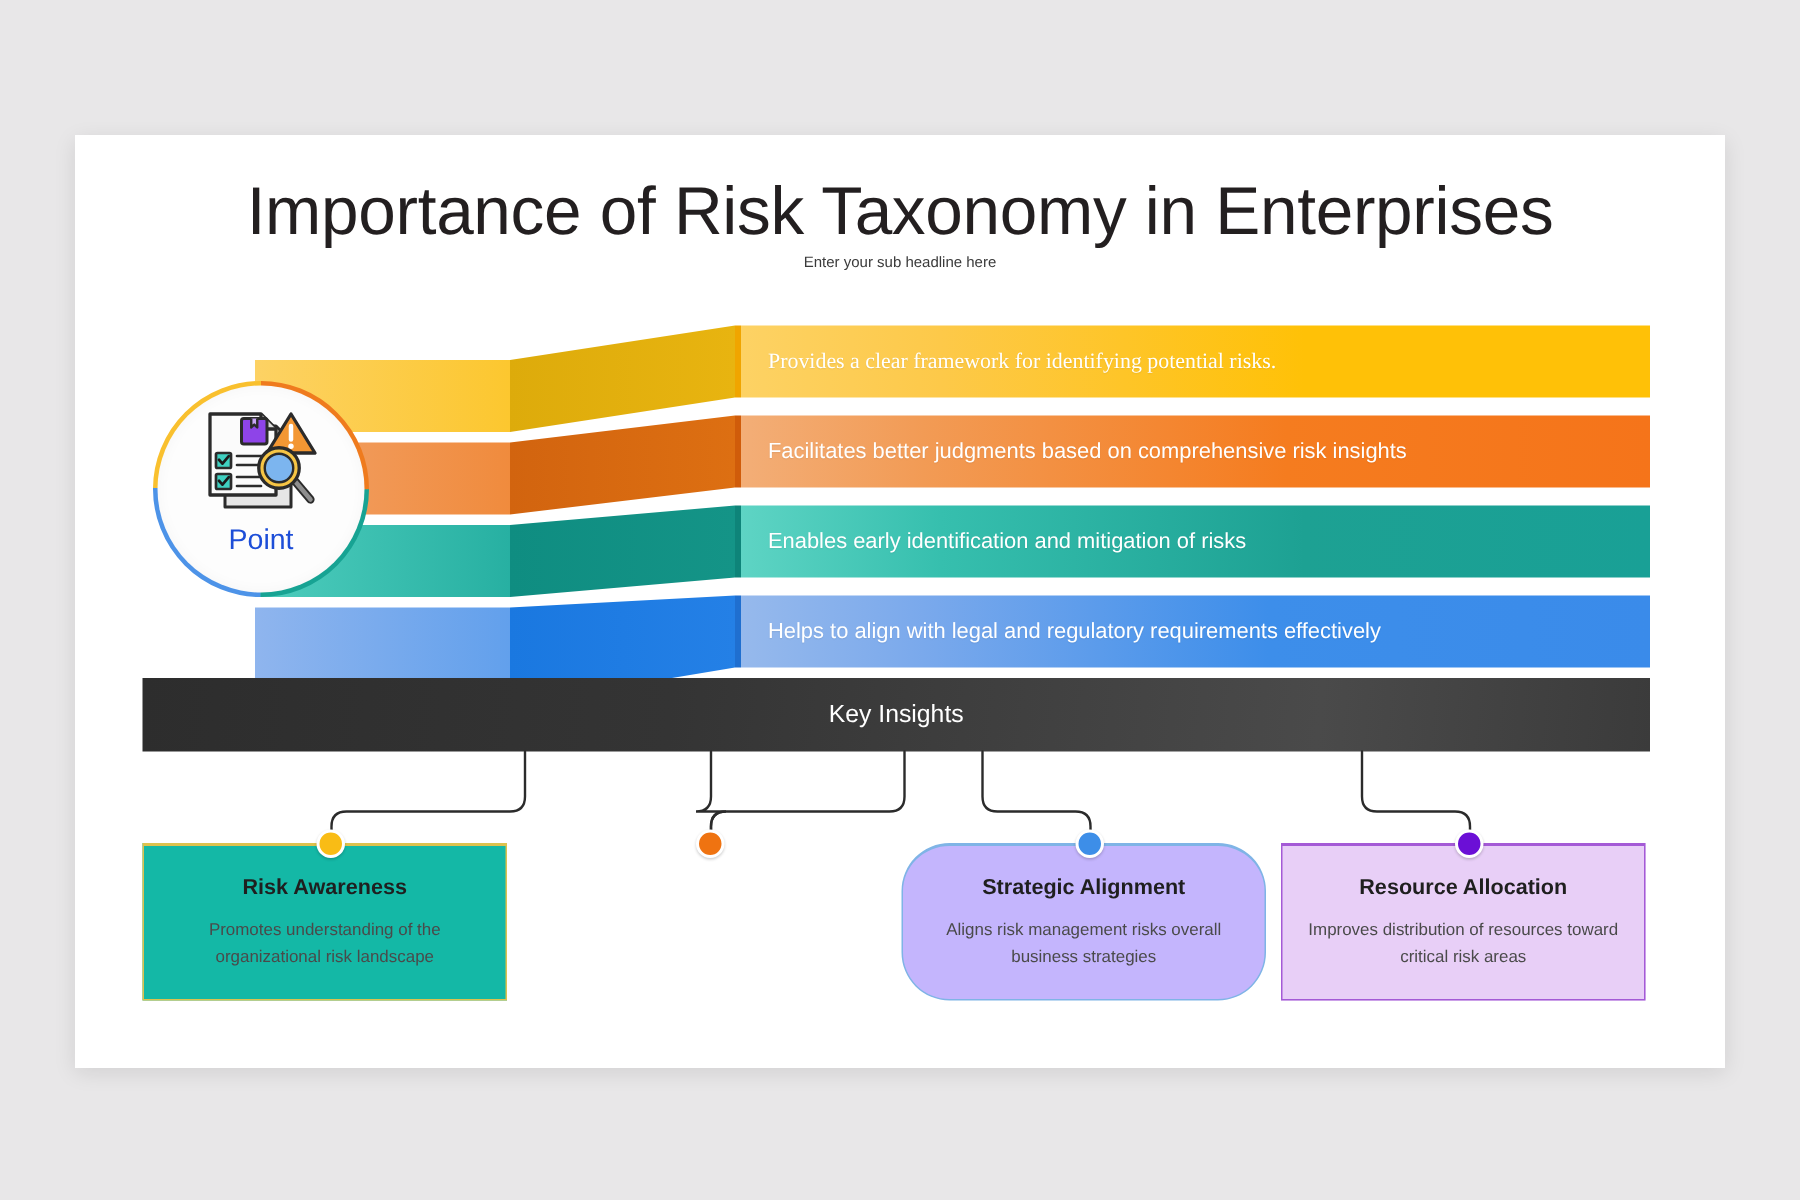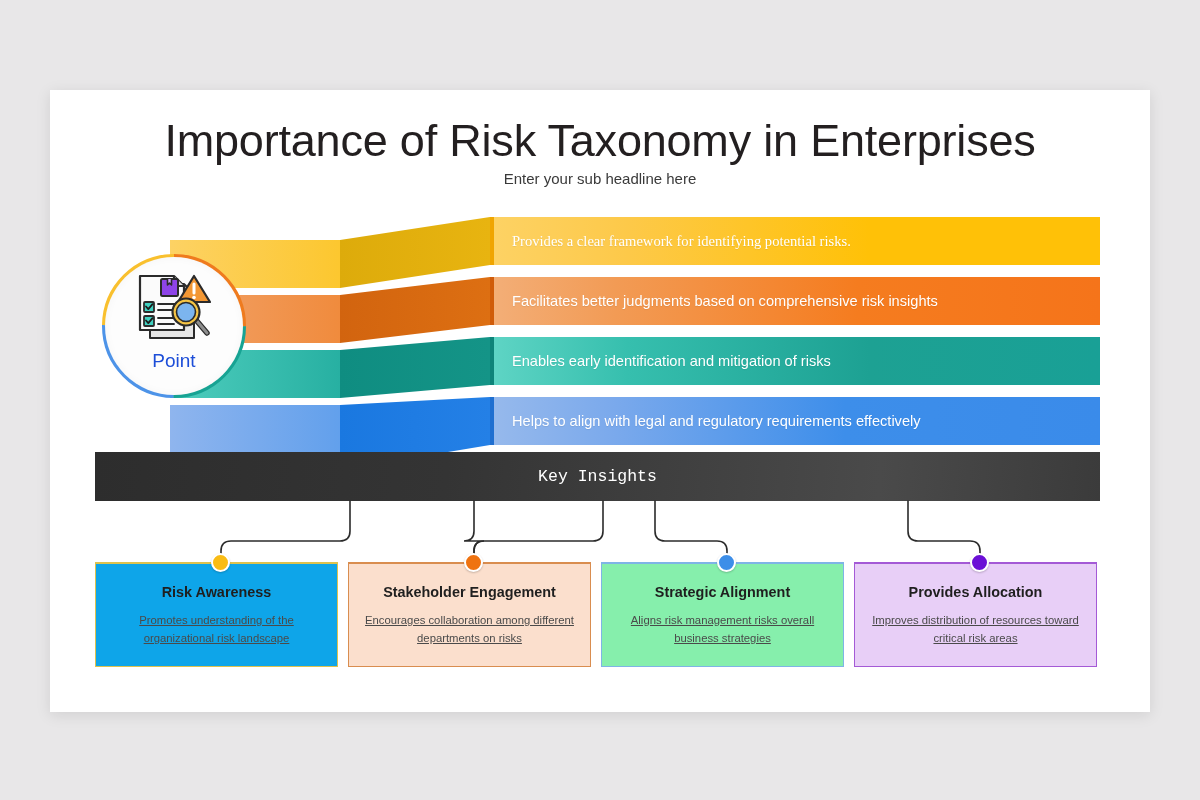--- a/index.html
+++ b/index.html
@@ -36,21 +36,21 @@
     font-weight: 400;
     color: #231f20;
     letter-spacing: -0.2px;
     white-space: nowrap;
   }
   #subtitle {
     position: absolute;
     left: 0; top: 80px;
     width: 1100px;
     text-align: center;
-    font-size: 15px;
+    font-size: 10px;
     color: #3a3a3a;
   }
   
   .layer {
     position: absolute;
     left: 0; top: 0;
     width: 1100px;
     height: 622px;
     pointer-events: none;
   }
@@ -110,21 +110,20 @@
   #key-bar {
     position: absolute;
     left: 45px; top: 362px;
     width: 1005px; height: 49px;
     background: linear-gradient(95deg,#2d2d2d 0%,#343434 35%,#4a4a4a 78%,#3b3b3b 100%);
     display: flex; align-items: center; justify-content: center;
   }
   #key-bar-text {
     font-size: 16.5px;
     color: #ffffff;
-    font-family: Liberation Mono, monospace;
   }
   
   .card {
     position: absolute;
     top: 472px;
     width: 243px;
     height: 105px;
     box-sizing: border-box;
     border: 1.4px solid;
     border-top-width: 2.5px;
@@ -135,25 +134,24 @@
     font-size: 14.4px;
     font-weight: bold;
     color: #1f1f1f;
     margin-bottom: 11px;
   }
   .card-desc {
     font-size: 11.3px;
     color: #4a4a4a;
     line-height: 1.62;
     padding: 0 16px;
-    text-decoration: underline;
-  }
-  #card0 { left: 45px;  background: #0ea5e9; border-color: #ddc24e; }
+  }
+  #card0 { left: 45px;  background: #14b8a6; border-color: #ddc24e; }
   #card1 { left: 298px; background: #fbdfcd; border-color: #d98d4f; }
-  #card2 { left: 551px; background: #86efac; border-color: #7fb4e6; }
+  #card2 { left: 551px; background: #c4b5fd; border-color: #7fb4e6; border-radius: 32px; }
   #card3 { left: 804px; background: #e8cff7; border-color: #a45ad6; }
   .dot {
     position: absolute;
     width: 19px; height: 19px;
     border-radius: 50%;
     border: 2.5px solid #ffffff;
     box-sizing: border-box;
     box-shadow: 0 1px 2px rgba(0,0,0,0.2);
   }
   #dot0 { left: 161px; top: 463px; background: #f9bc15; }
@@ -288,30 +286,26 @@
         <path d="M553,411 L553,441 Q553,451 543,451 L434,451 Q424,451 424,461 L424,472"></path>
         <path d="M605,411 L605,441 Q605,451 615,451 L667,451 Q677,451 677,461 L677,472"></path>
         <path d="M858,411 L858,441 Q858,451 868,451 L920,451 Q930,451 930,461 L930,472"></path>
       </g>
     </svg>
 
     <div class="card" id="card0">
       <div class="card-title">Risk Awareness</div>
       <div class="card-desc">Promotes understanding of the organizational risk landscape</div>
     </div>
-    <div class="card" id="card1">
-      <div class="card-title">Stakeholder Engagement</div>
-      <div class="card-desc">Encourages collaboration among different departments on risks</div>
-    </div>
     <div class="card" id="card2">
       <div class="card-title">Strategic Alignment</div>
       <div class="card-desc">Aligns risk management risks overall business strategies</div>
     </div>
     <div class="card" id="card3">
-      <div class="card-title">Provides Allocation</div>
+      <div class="card-title">Resource Allocation</div>
       <div class="card-desc">Improves distribution of resources toward critical risk areas</div>
     </div>
 
     <div class="dot" id="dot0"></div>
     <div class="dot" id="dot1"></div>
     <div class="dot" id="dot2"></div>
     <div class="dot" id="dot3"></div>
 
     <div id="title">Importance of Risk Taxonomy in Enterprises</div>
     <div id="subtitle">Enter your sub headline here</div>

